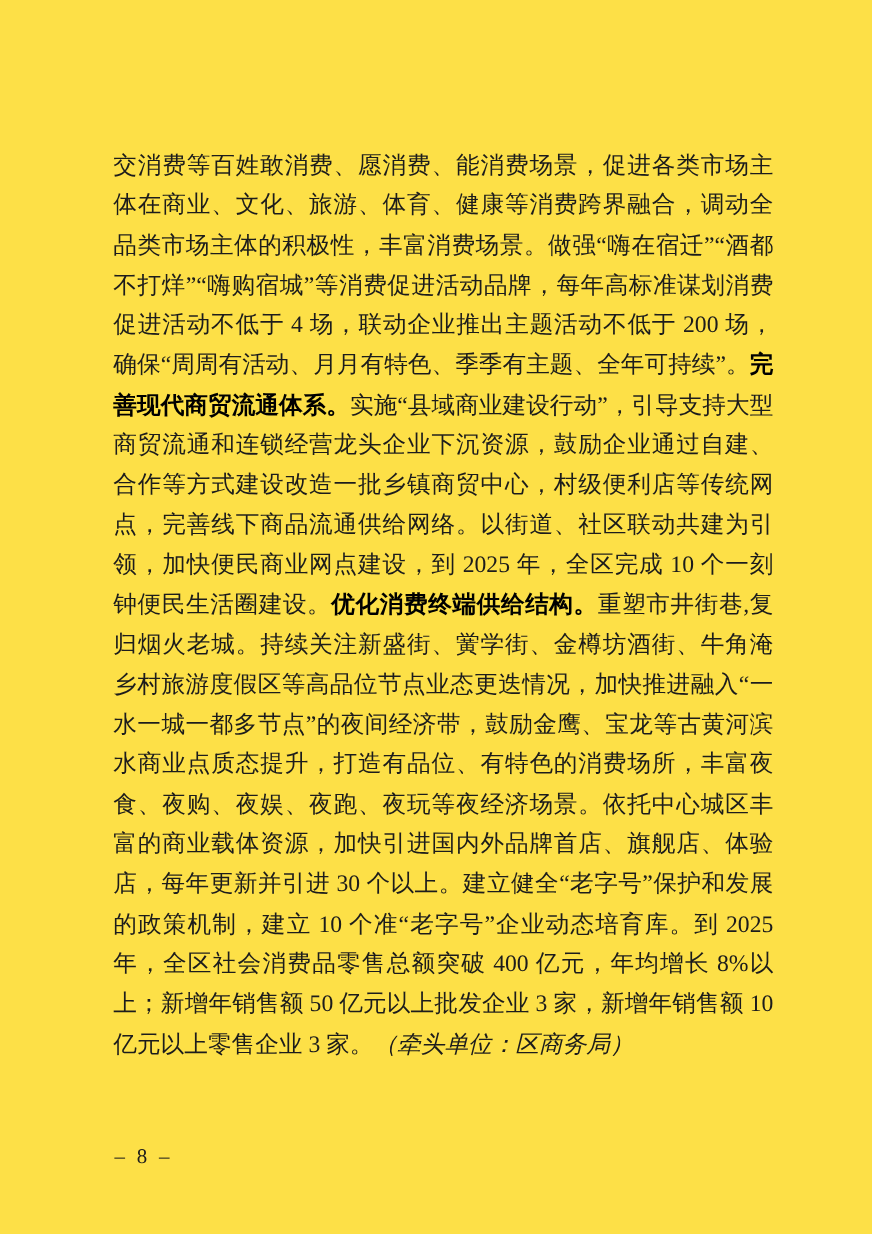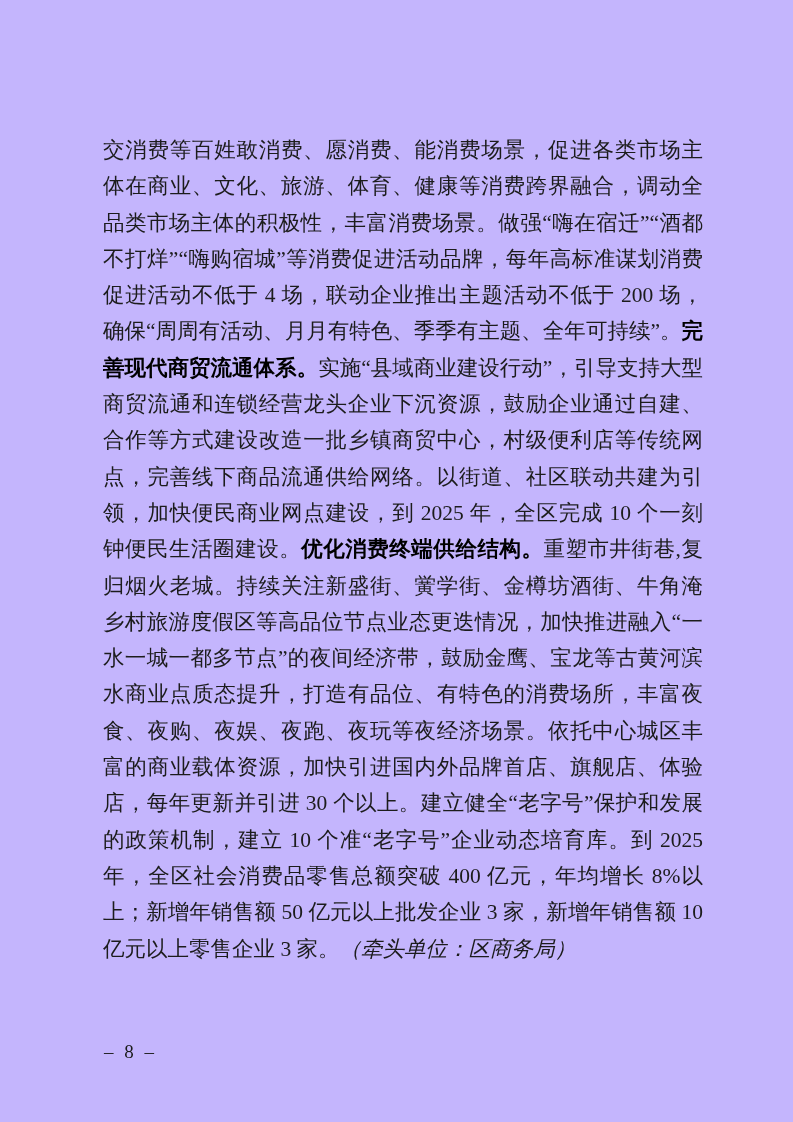--- a/index.html
+++ b/index.html
@@ -4,21 +4,21 @@
 <style>
   html, body {
     margin: 0;
     padding: 0;
     background: #ffffff;
   }
   .page {
     position: relative;
     width: 793px;
     height: 1122px;
-    background: #c4b5fd;
+    background: #fde047;
     overflow: hidden;
     font-family: "Liberation Serif", "DejaVu Serif", serif;
     color: #1c1c1c;
   }
   .content {
     position: absolute;
     left: 103px;
     top: 132px;
     width: 600px;
   }

